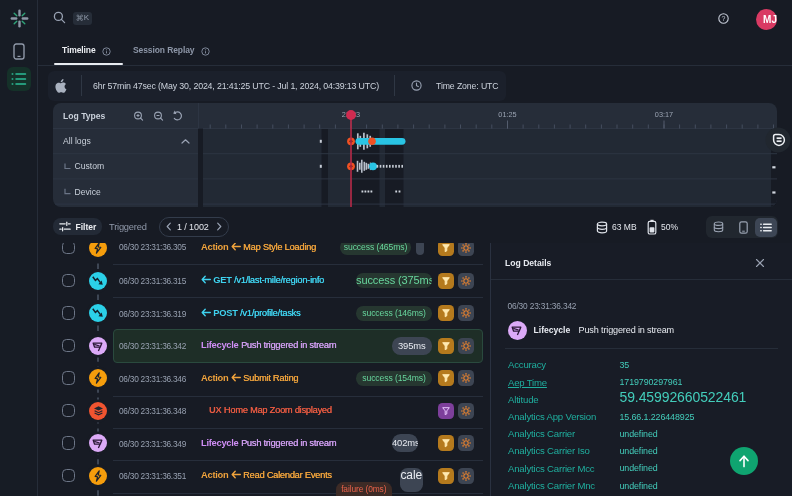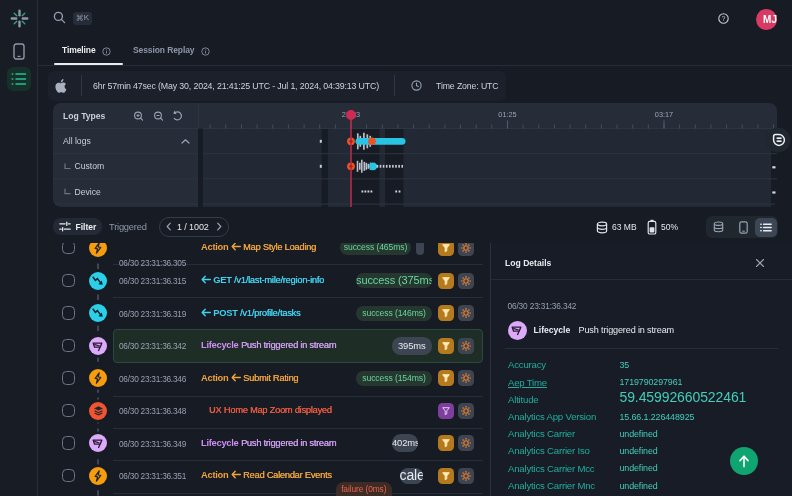--- a/index.html
+++ b/index.html
@@ -222,21 +222,21 @@
 <div class="abs" style="left:113px;top:395.5px;width:370px;height:1px;background:#272e3b;"></div>
 <div class="abs" style="left:113px;top:427.9px;width:370px;height:1px;background:#272e3b;"></div>
 <div class="abs" style="left:113px;top:460.3px;width:370px;height:1px;background:#272e3b;"></div>
 <div class="abs" style="left:113px;top:492.8px;width:370px;height:1px;background:#272e3b;"></div>
 <div class="abs" style="left:113px;top:329.3px;width:370px;height:33.6px;background:#1e2e27;border:1px solid #2a4a3e;border-radius:4px;"></div>
 <div class="abs" style="left:62px;top:240.9px;width:13px;height:13.5px;border:1.4px solid #6d7687;border-radius:4.5px;"></div>
 <div class="abs" style="left:89px;top:238.9px;width:18px;height:18px;border-radius:50%;background:#f59d0c;box-shadow:0 0 0 2.5px #171b24;"></div>
 <svg class="abs" style="left:93px;top:241.9px;" width="10" height="12" viewBox="0 0 10 12">
     <path d="M 6.2 0.8 L 2.2 6.4 L 4.6 6.8 L 3.4 11.2 L 7.8 5.4 L 5.2 5.0 Z" fill="none" stroke="#1c222c" stroke-width="1.2" stroke-linejoin="round"></path>
   </svg>
-<div class="abs txt" style="left:119px;top:258px;font-size:8.3px;color:#98a1b1;letter-spacing:-0.25px;">06/30 23:31:36.305</div>
+<div class="abs txt" style="left:119px;top:242px;font-size:8.3px;color:#98a1b1;letter-spacing:-0.25px;">06/30 23:31:36.305</div>
 <div class="abs txt" style="left:201px;top:242.4px;font-size:9.3px;letter-spacing:-0.25px;"><span style="color:#f0a33c;font-weight:700;">Action</span><span style="color:#f0a33c;font-weight:400;text-shadow:0.25px 0 0 currentColor;"> <svg width="10" height="9" viewBox="0 0 10 9" style="vertical-align:-1px;">
         <path d="M4.2 1.2 L1.2 4.5 L4.2 7.8 M1.5 4.5 L9.3 4.5" stroke="currentColor" stroke-width="1.4" fill="none" stroke-linecap="round" stroke-linejoin="round"></path>
       </svg> Map Style Loading</span></div>
 <div class="abs txt" style="left:340px;top:240.4px;width:71px;height:15px;background:#263730;border-radius:7.142857142857142px;color:#68d79e;font-size:8.6px;line-height:14px;text-align:center;overflow:hidden;letter-spacing:-0.1px;">success (465ms)</div>
 <div class="abs txt" style="left:416px;top:240.4px;width:8px;height:15px;background:#3d4553;border-radius:7.142857142857142px;color:#e8ebf1;font-size:8.6px;line-height:14px;text-align:center;overflow:hidden;letter-spacing:-0.1px;"></div>
 <div class="abs" style="left:437.5px;top:239.9px;width:16px;height:16px;border-radius:4.5px;background:#b57a1d;"></div>
 <svg class="abs" style="left:441.5px;top:243.9px;" width="8" height="8.5" viewBox="0 0 8 8.5">
     <path d="M 0.7 0.7 L 7.3 0.7 L 4.8 3.9 L 4.8 6.8 L 3.2 7.8 L 3.2 3.9 Z" fill="#ffe9b0" stroke="#ffe9b0" stroke-width="1" stroke-linejoin="round"></path>
   </svg>
 <div class="abs" style="left:457.5px;top:239.9px;width:16px;height:16px;border-radius:4.5px;background:#3d4553;"></div>
@@ -422,21 +422,21 @@
 <div class="abs" style="left:62px;top:468.9px;width:13px;height:13.5px;border:1.4px solid #6d7687;border-radius:4.5px;"></div>
 <div class="abs" style="left:89px;top:466.9px;width:18px;height:18px;border-radius:50%;background:#f59d0c;box-shadow:0 0 0 2.5px #171b24;"></div>
 <svg class="abs" style="left:93px;top:469.9px;" width="10" height="12" viewBox="0 0 10 12">
     <path d="M 6.2 0.8 L 2.2 6.4 L 4.6 6.8 L 3.4 11.2 L 7.8 5.4 L 5.2 5.0 Z" fill="none" stroke="#1c222c" stroke-width="1.2" stroke-linejoin="round"></path>
   </svg>
 <div class="abs txt" style="left:119px;top:471.4px;font-size:8.3px;color:#98a1b1;letter-spacing:-0.25px;">06/30 23:31:36.351</div>
 <div class="abs txt" style="left:201px;top:470.4px;font-size:9.3px;letter-spacing:-0.25px;"><span style="color:#f0a33c;font-weight:700;">Action</span><span style="color:#f0a33c;font-weight:400;text-shadow:0.25px 0 0 currentColor;"> <svg width="10" height="9" viewBox="0 0 10 9" style="vertical-align:-1px;">
         <path d="M4.2 1.2 L1.2 4.5 L4.2 7.8 M1.5 4.5 L9.3 4.5" stroke="currentColor" stroke-width="1.4" fill="none" stroke-linecap="round" stroke-linejoin="round"></path>
       </svg> Read Calendar Events</span></div>
 <div class="abs txt" style="left:336px;top:467.9px;width:55.5px;height:28px;background:#3d2b26;border-radius:7.619047619047619px;color:#e8624a;font-size:8.4px;line-height:15px;text-align:center;overflow:hidden;letter-spacing:-0.1px;margin-top:14px;">failure (0ms)</div>
-<div class="abs txt" style="left:399.5px;top:467.9px;width:23.5px;height:16px;background:#3d4553;border-radius:7.619047619047619px;color:#e8ebf1;font-size:14px;line-height:15px;text-align:center;overflow:hidden;letter-spacing:-0.1px;">cale</div>
+<div class="abs txt" style="left:399.5px;top:467.9px;width:23.5px;height:24px;background:#3d4553;border-radius:7.619047619047619px;color:#e8ebf1;font-size:12px;line-height:15px;text-align:center;overflow:hidden;letter-spacing:-0.1px;">cale</div>
 <div class="abs" style="left:437.5px;top:467.9px;width:16px;height:16px;border-radius:4.5px;background:#b57a1d;"></div>
 <svg class="abs" style="left:441.5px;top:471.9px;" width="8" height="8.5" viewBox="0 0 8 8.5">
     <path d="M 0.7 0.7 L 7.3 0.7 L 4.8 3.9 L 4.8 6.8 L 3.2 7.8 L 3.2 3.9 Z" fill="#ffe9b0" stroke="#ffe9b0" stroke-width="1" stroke-linejoin="round"></path>
   </svg>
 <div class="abs" style="left:457.5px;top:467.9px;width:16px;height:16px;border-radius:4.5px;background:#3d4553;"></div>
 <svg class="abs" style="left:460.5px;top:470.9px;" width="10" height="10" viewBox="0 0 10 10">
     <circle cx="5" cy="5" r="2.2" fill="none" stroke="#e8822e" stroke-width="1.1"></circle>
     <g fill="#e8822e">
       <circle cx="5" cy="0.9" r="0.8"></circle>
       <circle cx="5" cy="9.1" r="0.8"></circle>

